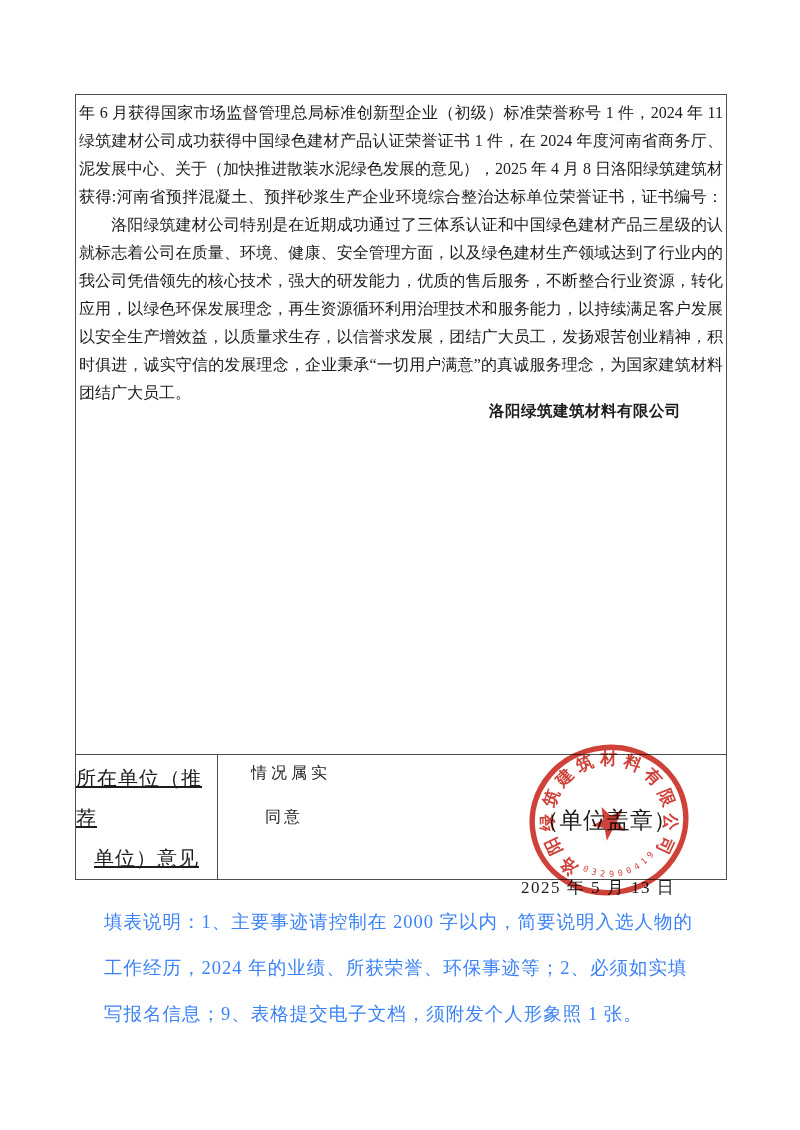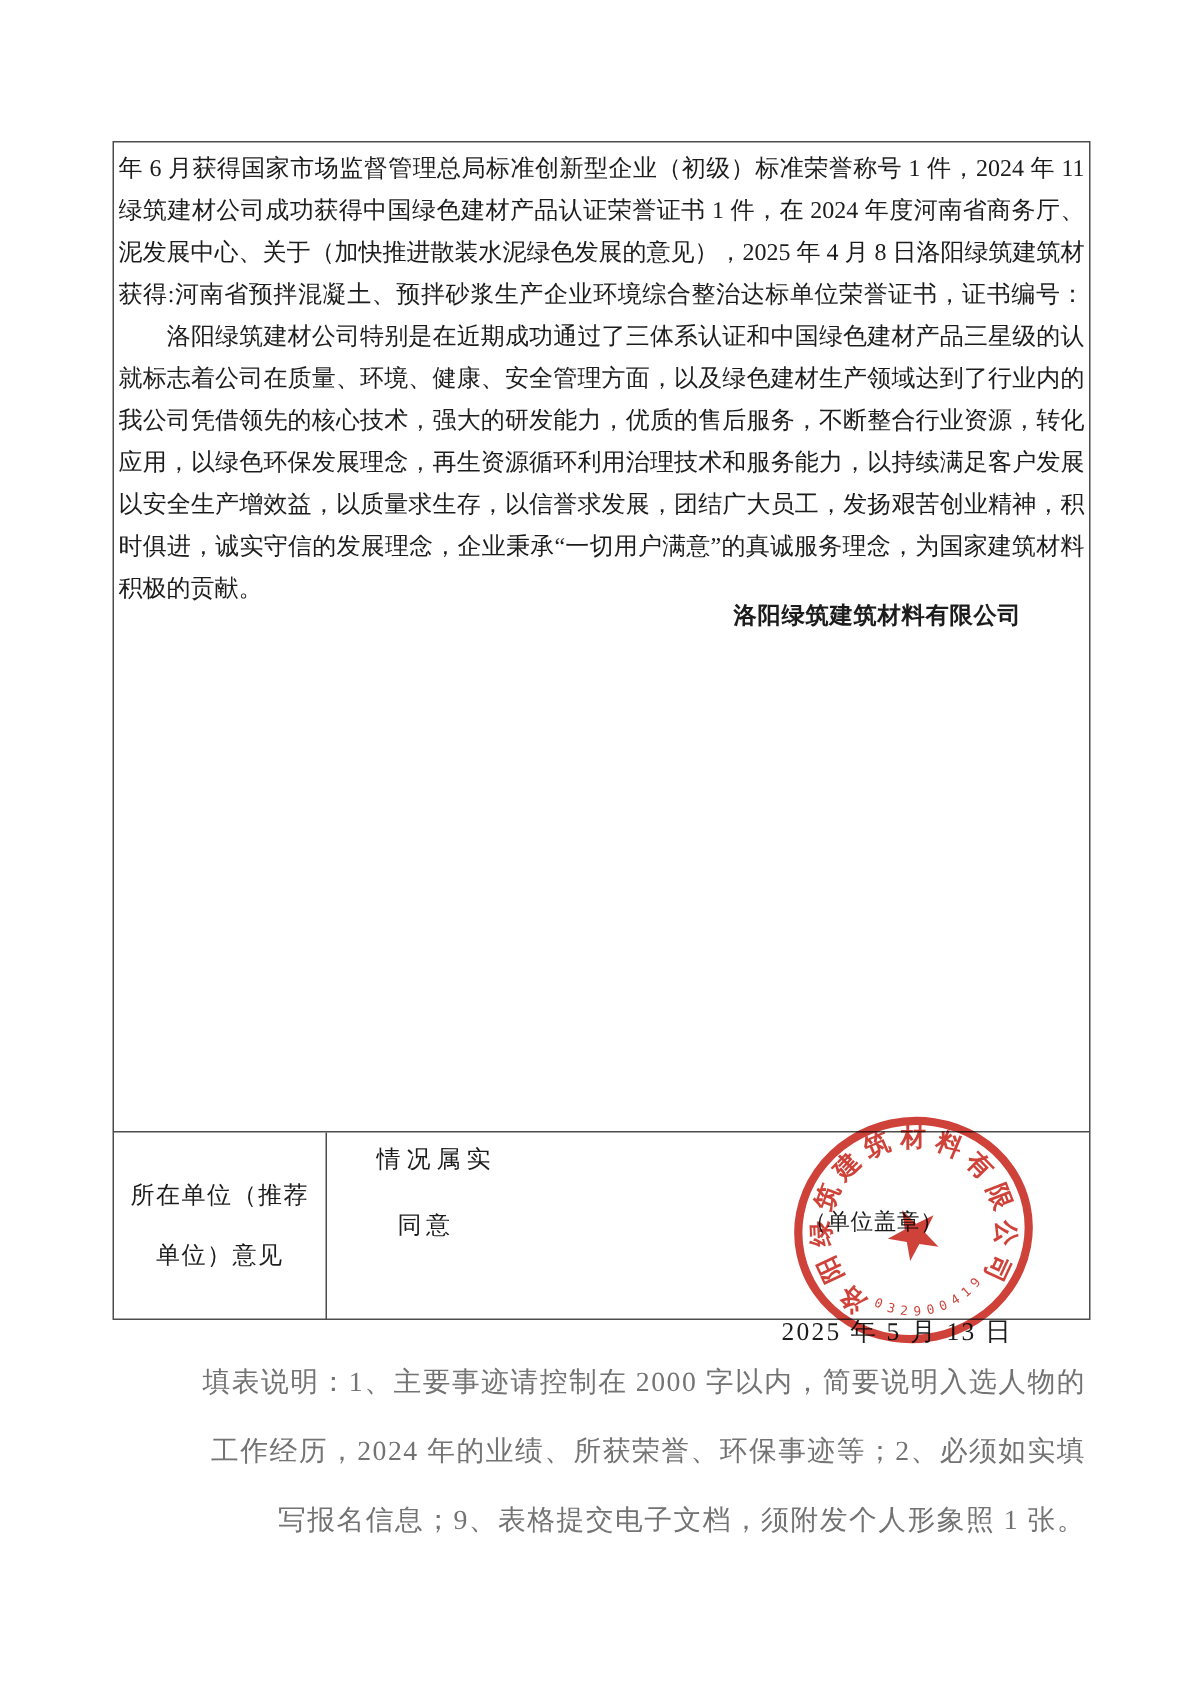--- a/index.html
+++ b/index.html
@@ -12,57 +12,57 @@
              box-sizing:border-box;padding:4px 3px 0 3px;}
   .tlines .tline{height:28px;line-height:28px;font-size:16px;
                  text-align:justify;text-align-last:justify;overflow:hidden;}
   .tlines .tline.no-stretch{text-align-last:left;}
   .company-sign{margin-top:-10px;height:28px;line-height:28px;font-size:15.5px;
                 font-weight:bold;text-align:right;padding-right:42px;letter-spacing:0.5px;}
   
   .sign-row{display:flex;height:125px;}
   .label-cell{width:142px;border-right:1px solid #4d4d4d;box-sizing:border-box;
               display:flex;flex-direction:column;justify-content:center;align-items:center;}
-  .label-cell div{line-height:40px;font-size:16px;letter-spacing:1px;}
+  .label-cell div{line-height:40px;font-size:20px;letter-spacing:1px;text-decoration:underline;}
   .content-cell{position:relative;flex:1;text-align:right;}
   .c1{position:absolute;left:33px;top:8px;font-size:16px;letter-spacing:4px;}
   .c2{position:absolute;left:47px;top:52px;font-size:16px;letter-spacing:3px;}
-  .c3{position:absolute;left:318px;top:50px;font-size:15px;letter-spacing:0.5px;}
+  .c3{position:absolute;left:318px;top:50px;font-size:23px;letter-spacing:0.5px;}
   .c4{position:absolute;left:303px;top:90px;font-size:17px;letter-spacing:1.5px;margin-top:31px;}
   
   .stamp{position:absolute;left:524px;top:735px;width:170px;height:170px;
          color:var(--stamp-color,#c8281e);mix-blend-mode:multiply;opacity:.88;}
   .stamp .ring-text{font-size:17px;font-weight:bold;fill:currentColor;
                     font-family:"Liberation Sans","DejaVu Sans",sans-serif;}
   .stamp .num-text{font-size:8.5px;fill:currentColor;letter-spacing:1px;
                    font-family:"DejaVu Sans Mono",monospace;}
   
   .instructions{position:absolute;left:104px;top:899px;width:620px;
-                font-size:18.5px;line-height:46px;letter-spacing:1px;color:#737373;text-align:right;}
+                font-size:18.5px;line-height:46px;letter-spacing:1px;color:#3b82f6;}
 </style>
 </head>
 <body>
 
 <div class="page">
 
   <div class="doc-table">
 
     <div class="main-cell">
       <div class="tlines">
           <div class="tline">年 6 月获得国家市场监督管理总局标准创新型企业（初级）标准荣誉称号 1 件，2024 年 11 月 28 日洛阳</div>
           <div class="tline">绿筑建材公司成功获得中国绿色建材产品认证荣誉证书 1 件，在 2024 年度河南省商务厅、河南省散装水</div>
           <div class="tline">泥发展中心、关于（加快推进散装水泥绿色发展的意见），2025 年 4 月 8 日洛阳绿筑建筑材料有限公司</div>
           <div class="tline">获得:河南省预拌混凝土、预拌砂浆生产企业环境综合整治达标单位荣誉证书，证书编号：HNDBDW-C-001</div>
           <div class="tline">　　洛阳绿筑建材公司特别是在近期成功通过了三体系认证和中国绿色建材产品三星级的认证，这一成</div>
           <div class="tline">就标志着公司在质量、环境、健康、安全管理方面，以及绿色建材生产领域达到了行业内的领先水平。</div>
           <div class="tline">我公司凭借领先的核心技术，强大的研发能力，优质的售后服务，不断整合行业资源，转化适合于实际</div>
           <div class="tline">应用，以绿色环保发展理念，再生资源循环利用治理技术和服务能力，以持续满足客户发展的需要。更</div>
           <div class="tline">以安全生产增效益，以质量求生存，以信誉求发展，团结广大员工，发扬艰苦创业精神，积极开拓，与</div>
           <div class="tline">时俱进，诚实守信的发展理念，企业秉承“一切用户满意”的真诚服务理念，为国家建筑材料行业做出</div>
-          <div class="tline no-stretch">积极的贡献。</div>
+          <div class="tline no-stretch">团结广大员工。</div>
         </div>
       <div class="company-sign">洛阳绿筑建筑材料有限公司</div>
     </div>
 
     <div class="sign-row">
       <div class="label-cell">
         <div>所在单位（推荐</div>
         <div>单位）意见</div>
       </div>
       <div class="content-cell">

